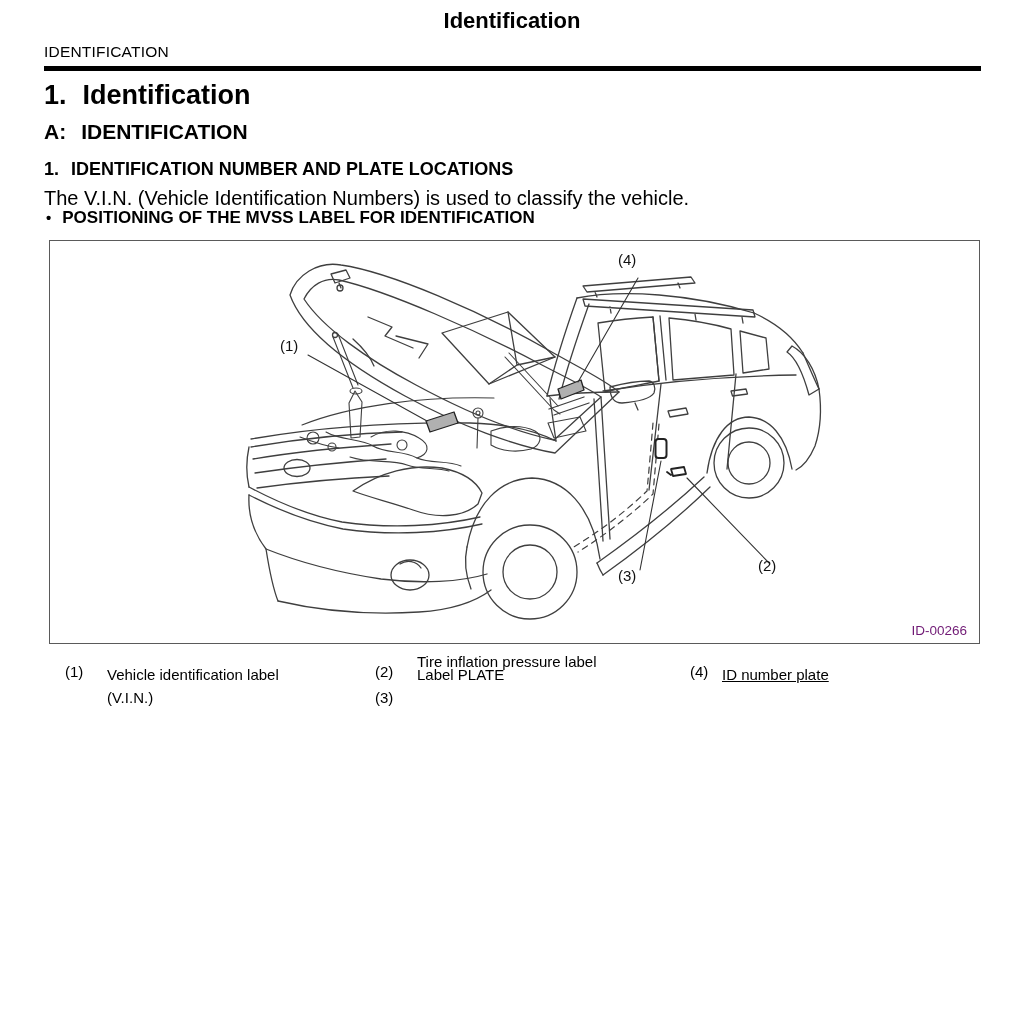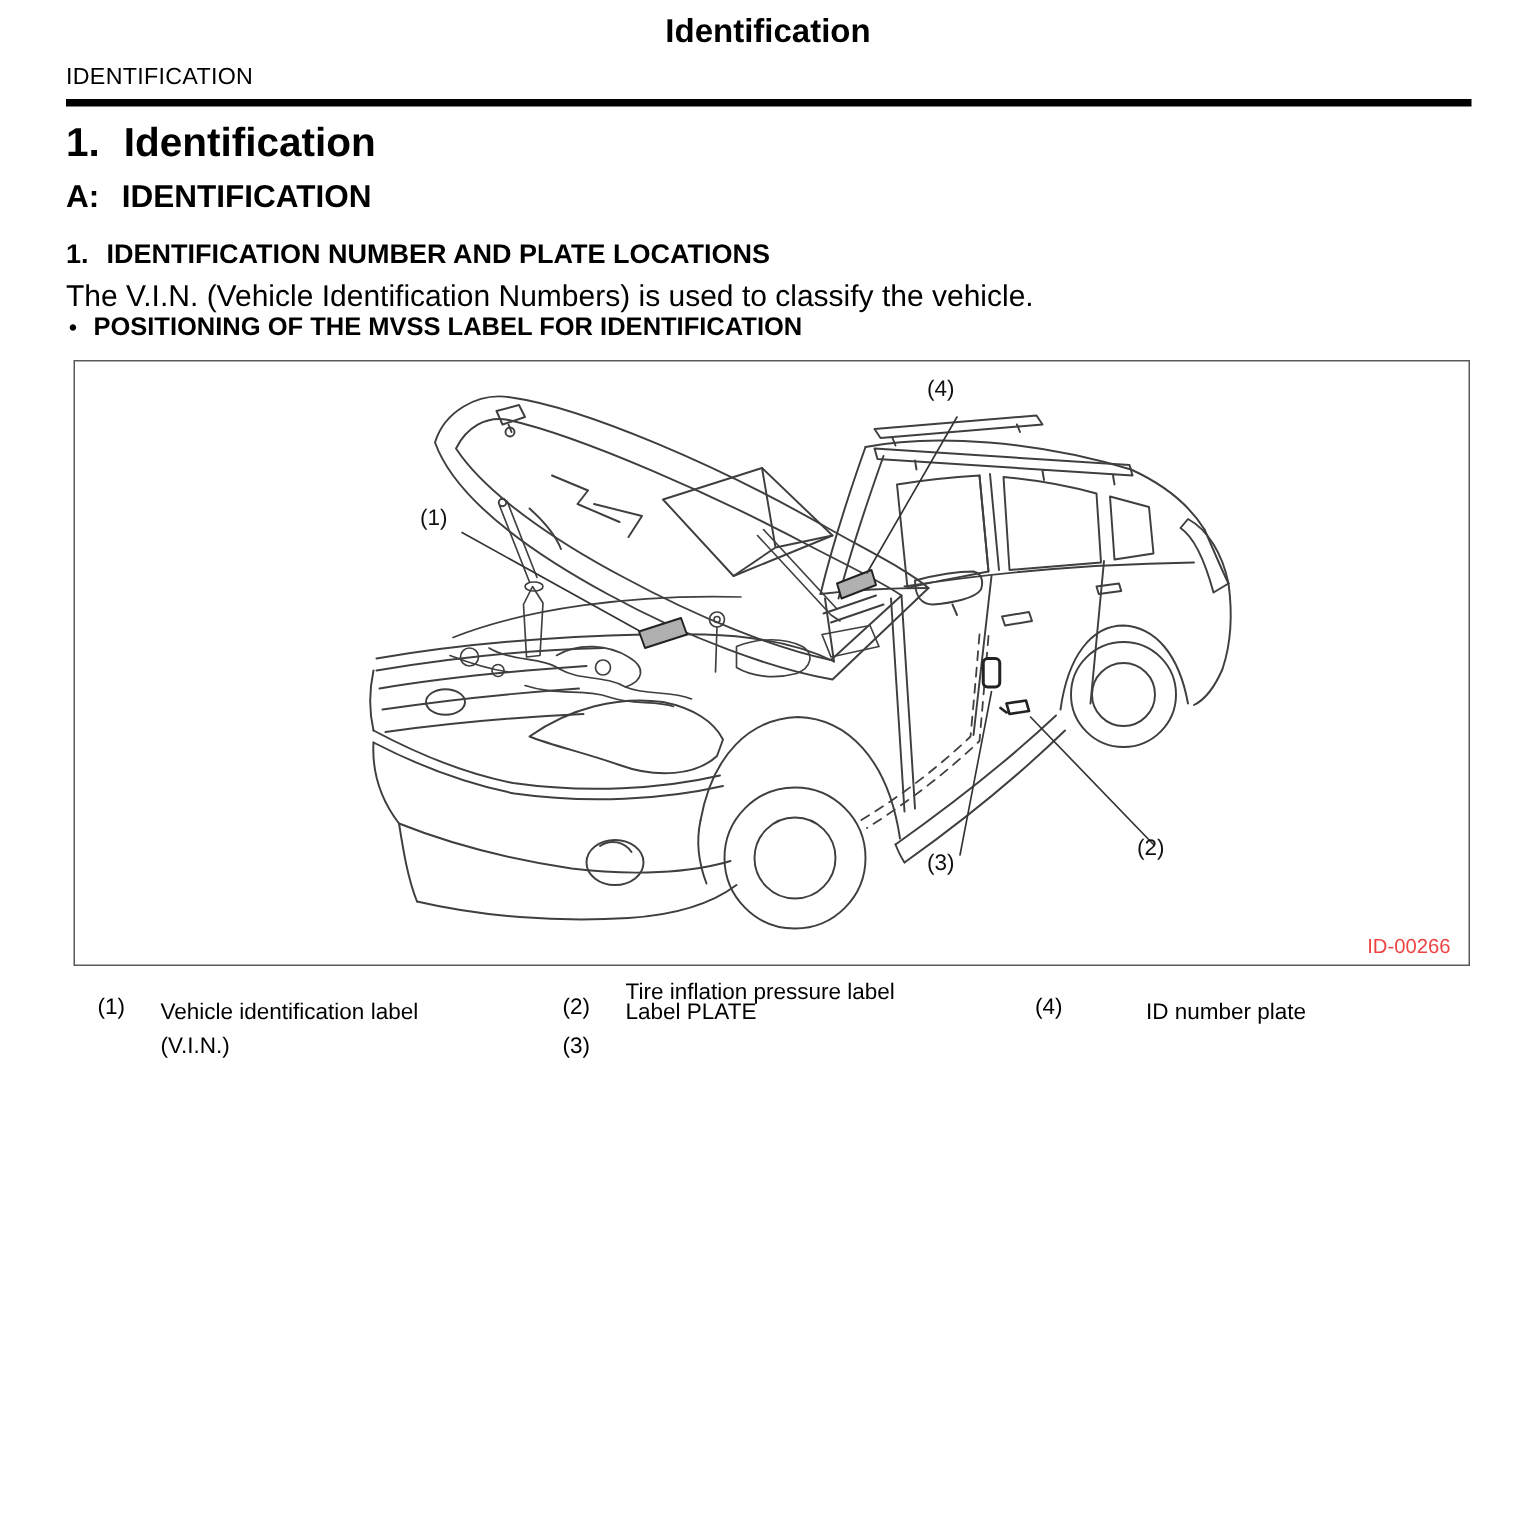--- a/index.html
+++ b/index.html
@@ -15,31 +15,31 @@
   .h2{top:120px;font-size:21px;font-weight:bold;}
   .h2 .num{margin-right:15px;}
   .h3{top:159px;font-size:18px;font-weight:bold;}
   .h3 .num{margin-right:12px;}
   .body-text{top:187px;left:44px;font-size:20px;}
   .bullet-row{top:208px;left:46px;display:flex;align-items:baseline;font-weight:bold;font-size:17px;}
   .bullet-row .marker{margin-right:11px;font-size:15px;}
   .figure-box{top:240px;left:49px;width:929px;height:402px;border:1px solid #5a5a5a;background:#fff;}
   .figure-box svg{position:absolute;top:0;left:0;}
   .callout{position:absolute;font-size:15px;color:#111;white-space:nowrap;}
-  .figure-code{position:absolute;right:12px;bottom:5px;font-size:13.5px;color:#ef4444;}
+  .figure-code{position:absolute;right:12px;bottom:5px;font-size:13.5px;color:#701a75;}
   .legend-ref{font-size:15px;}
   .legend-text{font-size:15px;line-height:1.55;}
   .lg-1r{top:663px;left:65px;}
   .lg-1t{top:663px;left:107px;width:208px;}
   .lg-2r{top:663px;left:375px;}
   .lg-2t{top:663px;left:417px;}
   .lg-3r{top:689px;left:375px;}
   .lg-3t{top:650px;left:417px;}
   .lg-4r{top:663px;left:690px;}
-  .lg-4t{top:663px;left:764px;}
+  .lg-4t{top:663px;left:722px;text-decoration:underline;}
 </style>
 </head>
 <body>
 
 <div class="abs header-title">Identification</div>
 <div class="abs running-head">IDENTIFICATION</div>
 <div class="abs rule"></div>
 
 <div class="abs hrow h1">
   <span class="num">1.</span>

